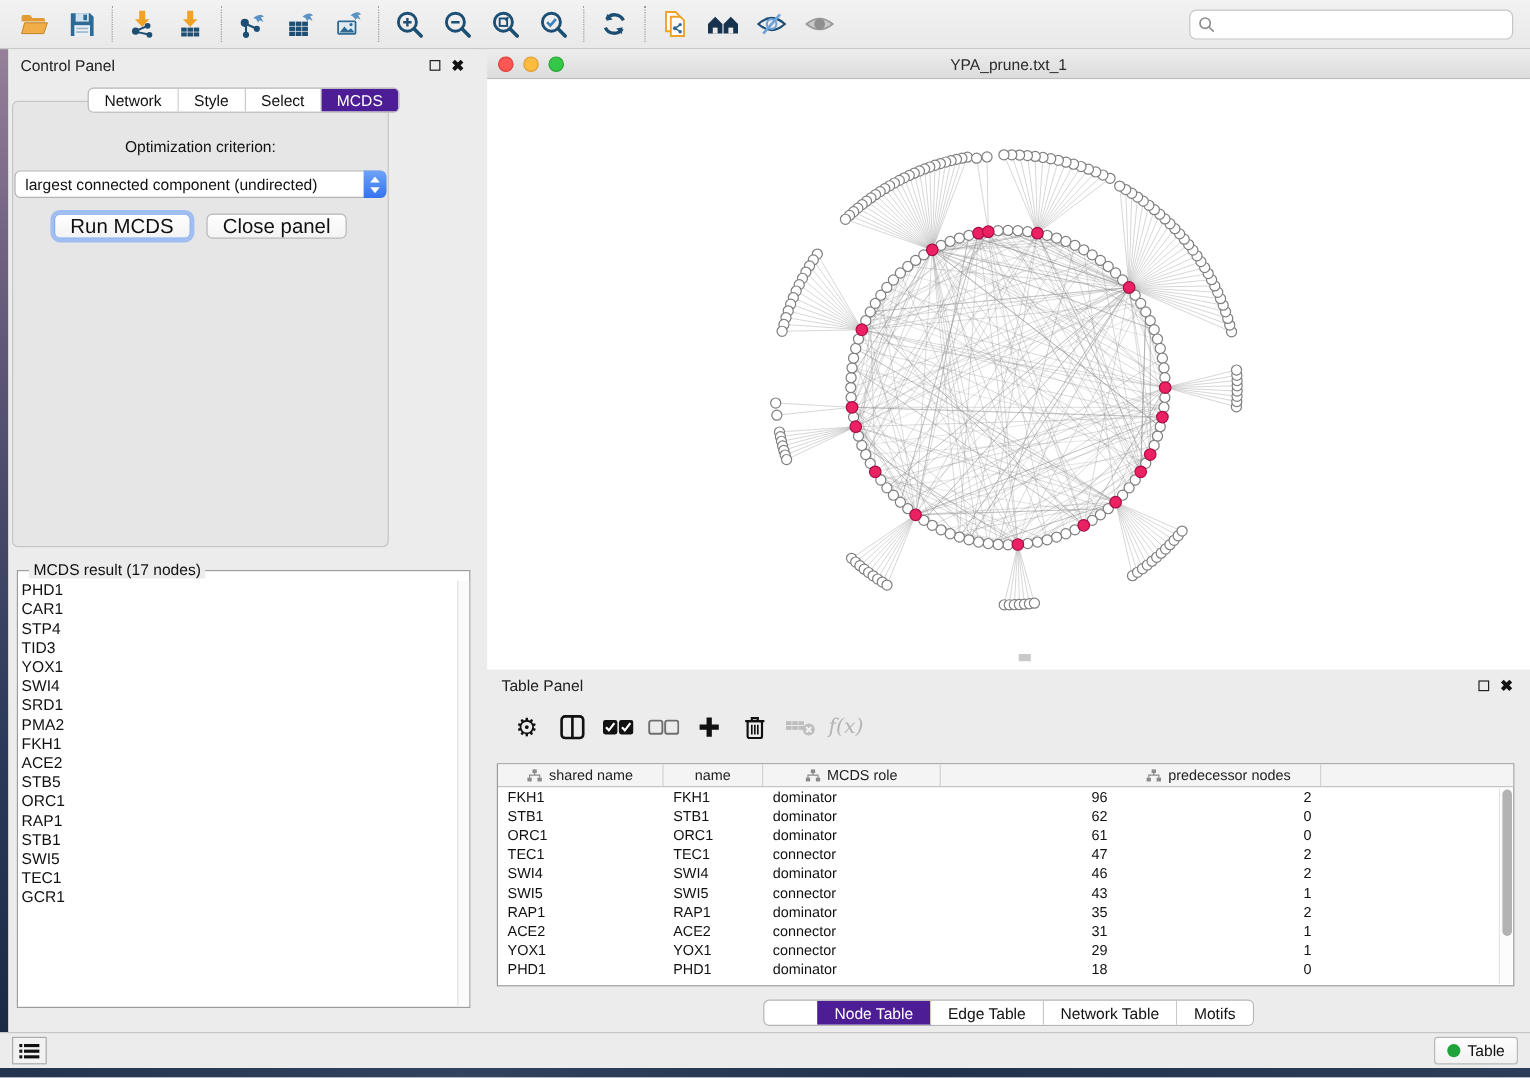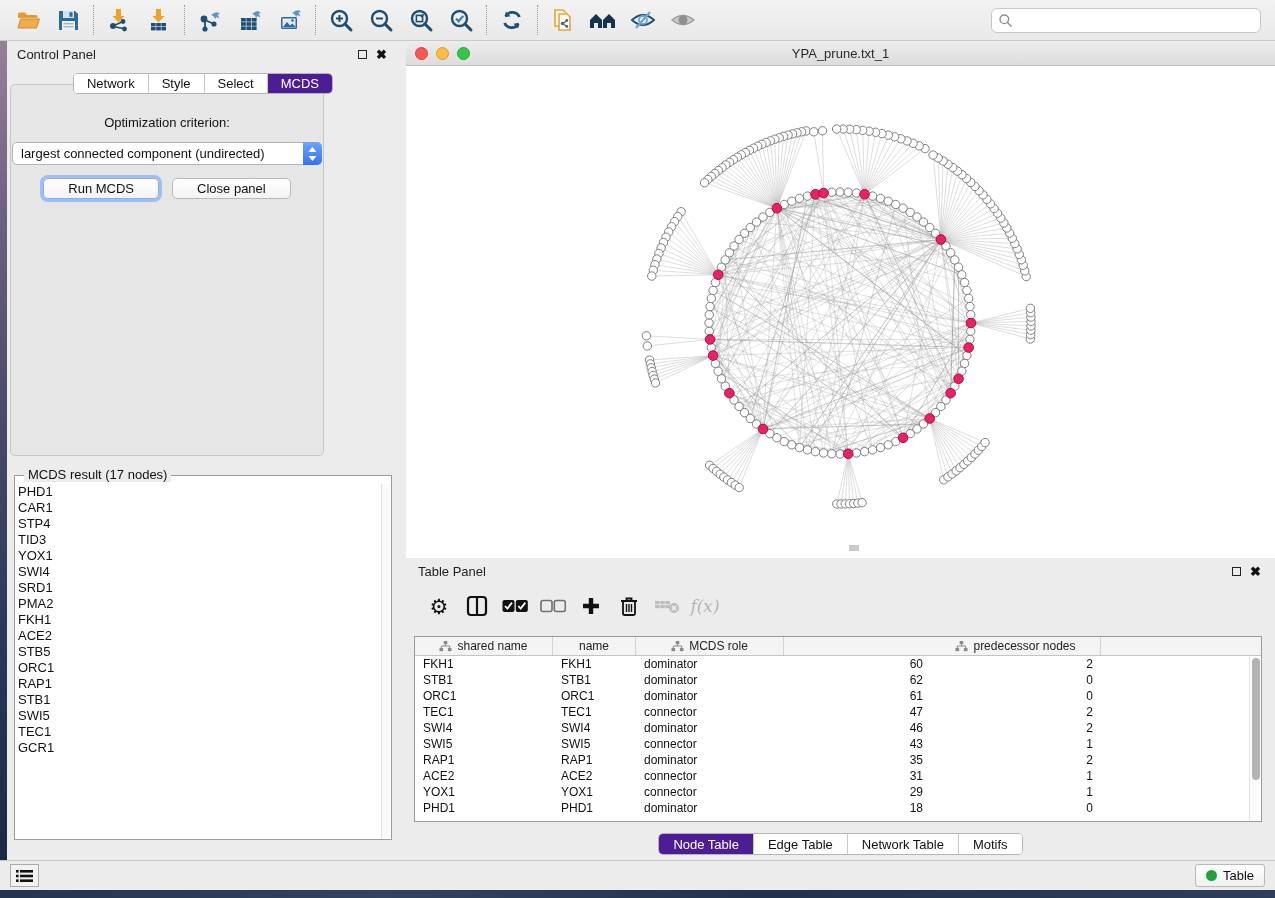--- a/index.html
+++ b/index.html
@@ -41,21 +41,21 @@
     border:1px solid #c6c6c6; border-radius:5px; }
   .opt-label { text-align:center; margin-top:30px; font-size:13px; color:#111; }
   .combo { width:310px; height:23px; margin:12px auto 0; background:#fff; border:1px solid #b3b3b3; border-radius:5px;
     display:flex; align-items:center; position:relative; }
   .combo .combo-text { flex:1; font-size:13px; padding-left:8px; color:#111; white-space:nowrap; }
   .combo .stepper { width:19px; height:23px; margin:-1px -1px -1px 0; border-radius:0 5px 5px 0;
     background:linear-gradient(#6ea4fa,#3572f0); display:flex; flex-direction:column; align-items:center; justify-content:center; gap:2px; }
   .combo .stepper svg { display:block; }
   .btn-row { display:flex; justify-content:center; gap:13px; margin-top:13px; }
   .mac-btn { height:21px; background:linear-gradient(#ffffff,#f3f3f3); border:1px solid #b9b9b9; border-radius:5px;
-    font-size:13px; padding:0 24px; color:#111; display:flex; align-items:center; }
+    font-size:17px; padding:0 13px; color:#111; display:flex; align-items:center; }
   .mac-btn.focus { box-shadow:0 0 0 3px rgba(115,163,250,.6); border-color:#85aef5; }
 
   .result-group { position:absolute; left:3px; top:426px; width:386px; height:373px; }
   .result-border { position:absolute; left:4px; top:8px; right:4px; bottom:0; border:1px solid #9d9d9d; background:#fff; }
   .result-legend { position:absolute; left:14px; top:0; background:#ececec; padding:0 4px; font-size:13px; color:#111; z-index:2; }
   .result-list { position:absolute; left:6px; top:17px; right:16px; bottom:2px; overflow:hidden; }
   .result-item { font-size:13px; line-height:16px; color:#111; padding-left:2px; }
   .result-scroll { position:absolute; right:5px; top:17px; bottom:2px; width:10px; background:#fafafa; border-left:1px solid #e0e0e0; }
 
   
@@ -81,21 +81,21 @@
   .nt-hcell { display:flex; align-items:center; justify-content:center; gap:5px; font-size:12px; color:#222;
     border-right:1px solid #d2d2d2; overflow:hidden; }
   .nt-body .nt-row { display:flex; height:16px; }
   .nt-cell { font-size:12px; line-height:16px; padding:0 8px; white-space:nowrap; overflow:hidden; color:#111; }
   .nt-cell.num { text-align:right; }
   .nt-scroll { position:absolute; right:1px; top:20px; bottom:1px; width:11px; background:#fcfcfc; border-left:1px solid #e3e3e3; }
   .nt-thumb { position:absolute; left:1.5px; top:1px; width:8px; height:122px; background:#b3b3b3; border-radius:4px; }
   .sort-chev { font-size:10px; color:#444; }
 
   .bottom-tabs { position:absolute; left:0; right:0; top:275px; display:flex; justify-content:center; }
-  .bottom-tabs .tabset { height:22px; }
+  .bottom-tabs .tabset { height:22px;padding-left:44px; }
   .bottom-tabs .tab { padding:3px 14px; font-size:13px; }
 
   
   .statusbar { position:absolute; left:0; top:860px; width:1275px; height:30px; background:#ececec; border-top:1px solid #c6c6c6;
     display:flex; align-items:center; justify-content:space-between; padding:0 10px; }
   .list-btn { width:29px; height:23px; border:1px solid #ababab; background:#f2f2f2; display:flex; align-items:center; justify-content:center; }
   .memory-btn { height:23px; border:1px solid #b9b9b9; background:linear-gradient(#fdfdfd,#f1f1f1); border-radius:3px;
     display:flex; align-items:center; gap:6px; padding:0 10px; font-size:13px; color:#111; }
   .mem-dot { width:11px; height:11px; border-radius:50%; }
 
@@ -1109,21 +1109,21 @@
           </svg>
           <span>predecessor nodes</span>
         </div>
         <div class="nt-hcell" style="flex: 1 1 0%; border-right: none;"></div>
       </div>
     <div class="nt-body" id="nt-body">
         <div class="nt-row">
           <div class="nt-cell" style="width: 138px;">FKH1</div>
           <div class="nt-cell" style="width: 83px;">FKH1</div>
           <div class="nt-cell" style="width: 148px;">dominator</div>
-          <div class="nt-cell num" style="width: 147px;">60</div>
+          <div class="nt-cell num" style="width: 147px;">96</div>
           <div class="nt-cell num" style="width: 170px;">2</div>
         </div>
         <div class="nt-row">
           <div class="nt-cell" style="width: 138px;">STB1</div>
           <div class="nt-cell" style="width: 83px;">STB1</div>
           <div class="nt-cell" style="width: 148px;">dominator</div>
           <div class="nt-cell num" style="width: 147px;">62</div>
           <div class="nt-cell num" style="width: 170px;">0</div>
         </div>
         <div class="nt-row">

